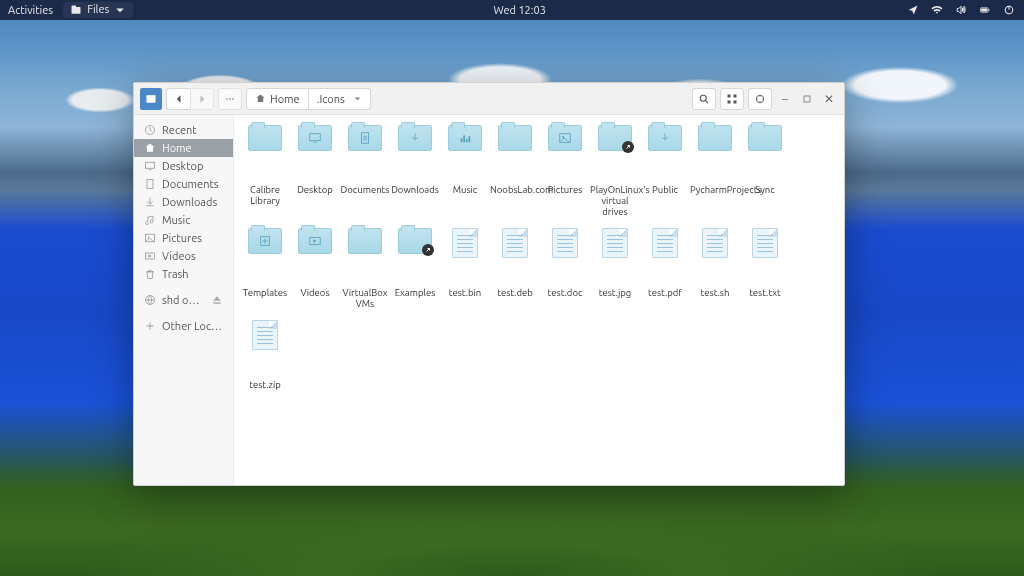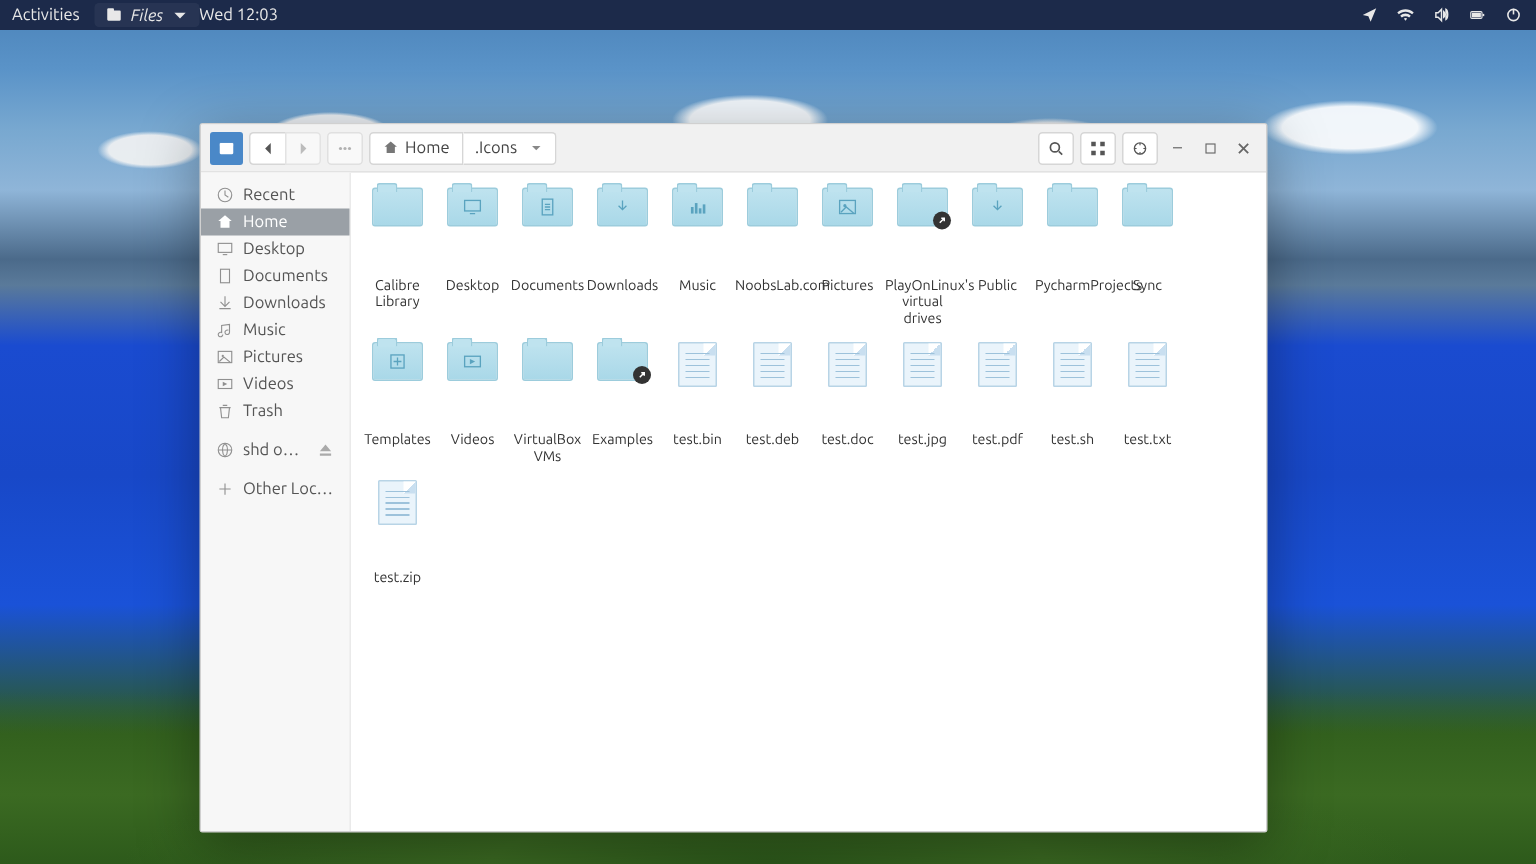--- a/index.html
+++ b/index.html
@@ -27,28 +27,28 @@
   }
 
   
   .topbar {
     position:absolute; top:0; left:0; right:0; height:20px;
     background:#1c2a4a; color:#e8e8e8; font-size:11px;
     display:flex; align-items:center; padding:0 8px;
     z-index:10;
   }
   .topbar .left, .topbar .right { display:flex; align-items:center; gap:10px; }
-  .topbar .center { flex:1; text-align:left; }
+  .topbar .center { flex:1; text-align:center; }
   .topbar .ico { display:inline-flex; align-items:center; justify-content:center; width:14px; height:14px; }
   .topbar svg { fill:#e8e8e8; }
-  .app-pill { display:flex; align-items:flex-end; gap:4px; background:rgba(255,255,255,.05); padding:1px 6px; border-radius:3px;font-style:italic; }
+  .app-pill { display:flex; align-items:flex-start; gap:4px; background:rgba(255,255,255,.05); padding:1px 6px; border-radius:3px; }
 
   
   .window {
-    position:absolute; left:133px; top:82px; width:712px; height:473px;
+    position:absolute; left:133px; top:82px; width:712px; height:404px;
     background:#ffffff; border:1px solid #d0d0d0; border-radius:2px;
     box-shadow:0 10px 40px rgba(0,0,0,.35);
     display:flex; flex-direction:column;
   }
 
   
   .hdr {
     height:32px; background:#f1f1f1; border-bottom:1px solid #e2e2e2;
     display:flex; align-items:center; padding:0 6px; gap:4px;
   }

